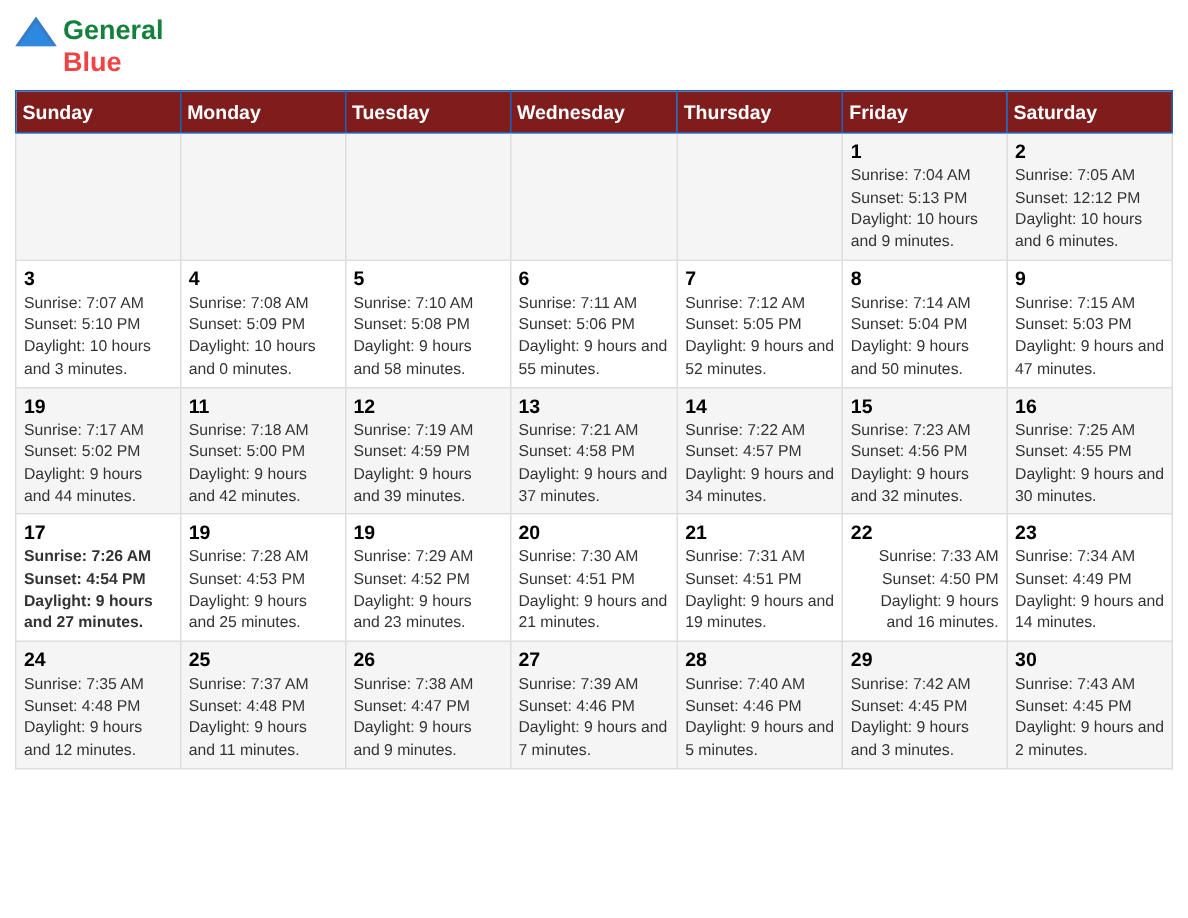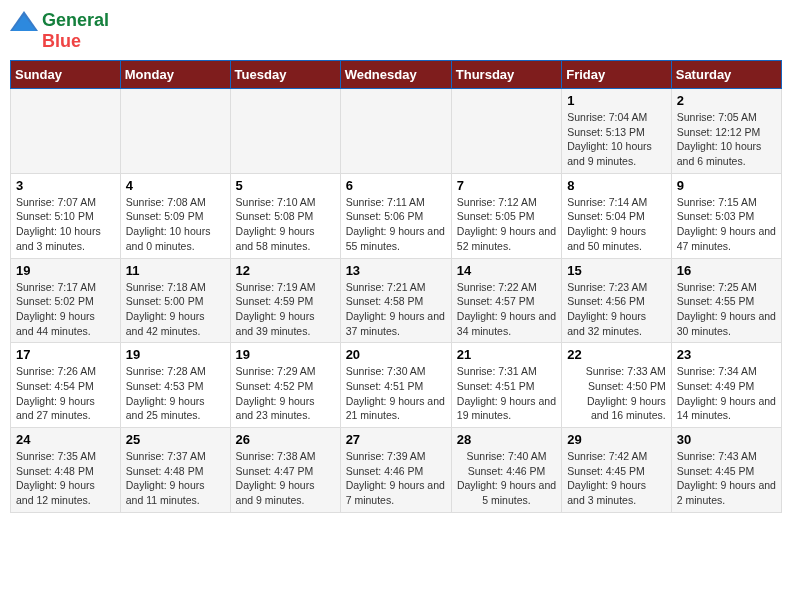--- a/index.html
+++ b/index.html
@@ -219,21 +219,21 @@
         <td>
           <div class="day-number">16</div>
           <div class="day-info" style="white-space: pre-line;">Sunrise: 7:25 AM
 Sunset: 4:55 PM
 Daylight: 9 hours and 30 minutes.</div>
         </td>
       </tr>
       <tr>
         <td>
           <div class="day-number">17</div>
-          <div class="day-info" style="white-space: pre-line;">Sunrise: 7:26 AM
+          <div class="day-info" style="white-space: pre-line; font-weight: bold;">Sunrise: 7:26 AM
 Sunset: 4:54 PM
 Daylight: 9 hours and 27 minutes.</div>
         </td>
         <td>
           <div class="day-number">19</div>
           <div class="day-info" style="white-space: pre-line;">Sunrise: 7:28 AM
 Sunset: 4:53 PM
 Daylight: 9 hours and 25 minutes.</div>
         </td>
         <td>
@@ -287,21 +287,21 @@
 Daylight: 9 hours and 9 minutes.</div>
         </td>
         <td>
           <div class="day-number">27</div>
           <div class="day-info" style="white-space: pre-line;">Sunrise: 7:39 AM
 Sunset: 4:46 PM
 Daylight: 9 hours and 7 minutes.</div>
         </td>
         <td>
           <div class="day-number">28</div>
-          <div class="day-info" style="white-space: pre-line; text-align: center;">Sunrise: 7:40 AM
+          <div class="day-info" style="white-space: pre-line;">Sunrise: 7:40 AM
 Sunset: 4:46 PM
 Daylight: 9 hours and 5 minutes.</div>
         </td>
         <td>
           <div class="day-number">29</div>
           <div class="day-info" style="white-space: pre-line;">Sunrise: 7:42 AM
 Sunset: 4:45 PM
 Daylight: 9 hours and 3 minutes.</div>
         </td>
         <td>

